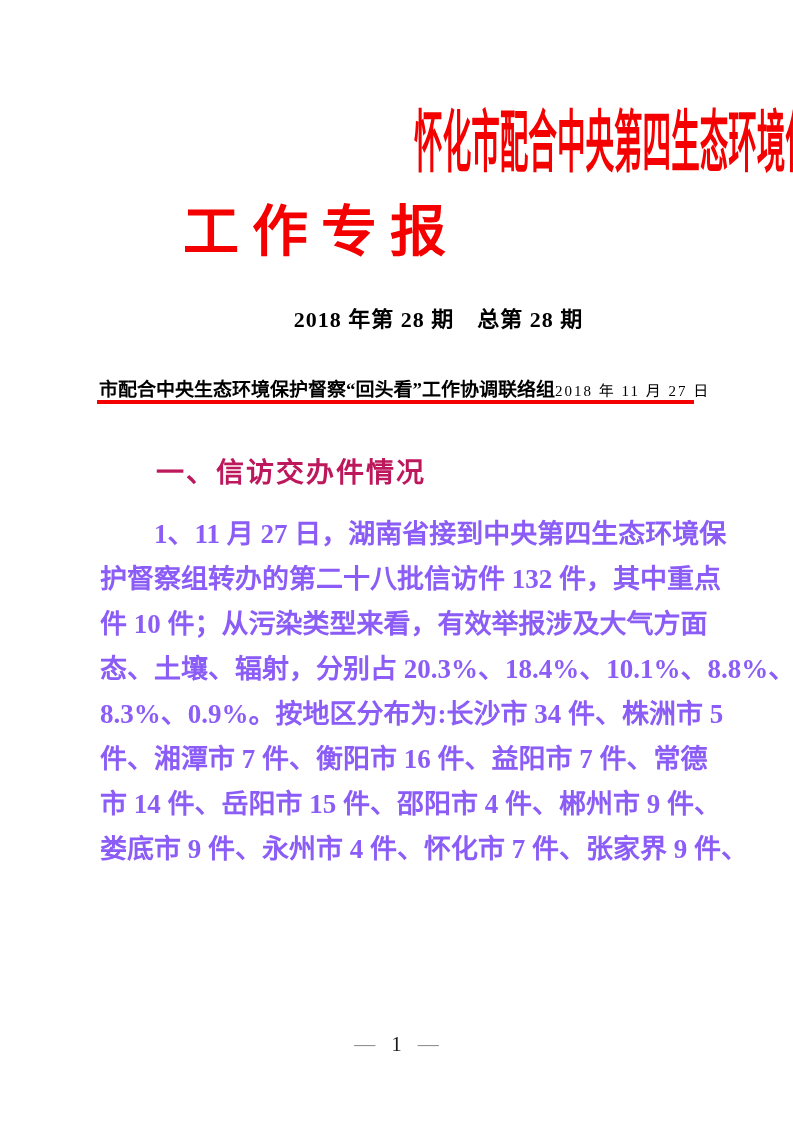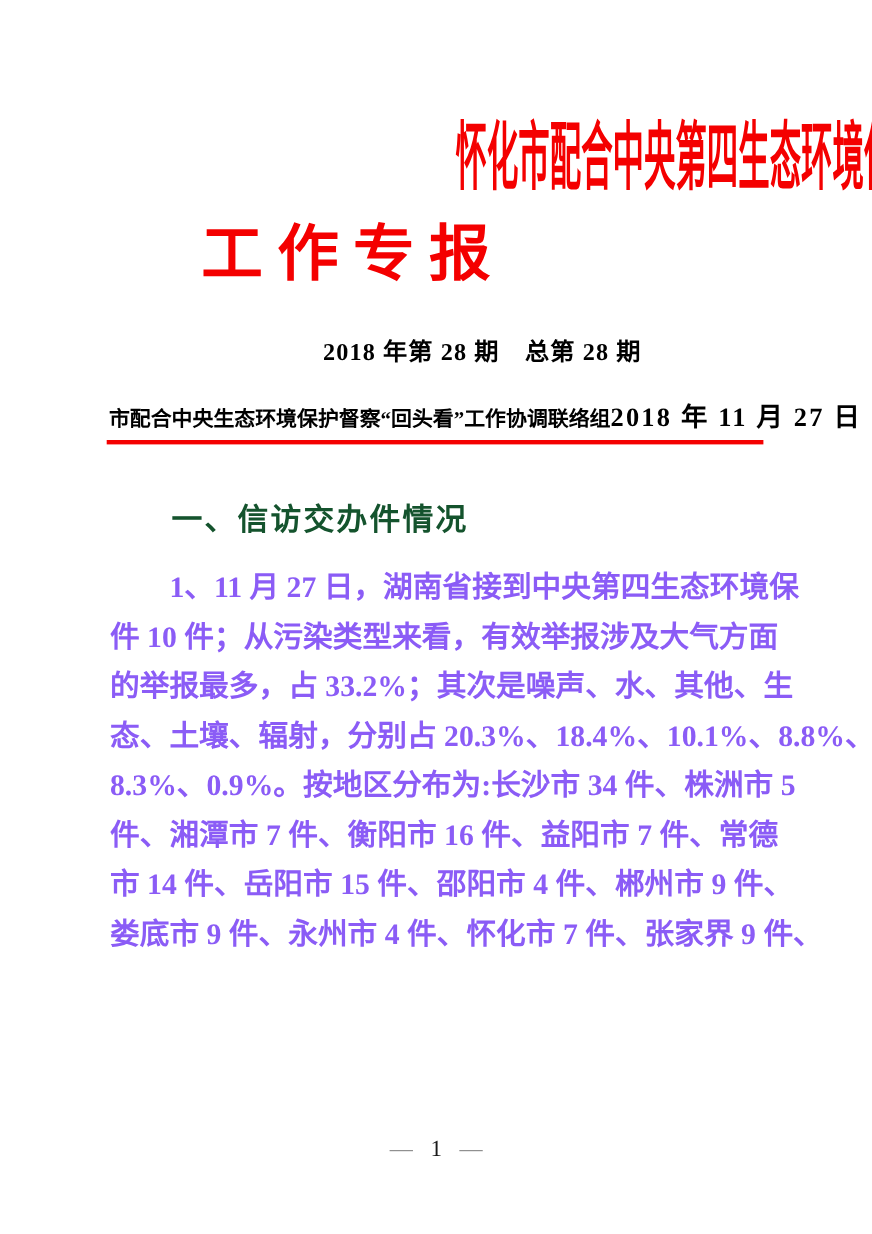--- a/index.html
+++ b/index.html
@@ -59,38 +59,38 @@
     text-align: center;
     font-family: "Liberation Serif", serif;
     font-weight: bold;
     font-size: 22px;
     line-height: 30px;
     letter-spacing: 1px;
     padding-left: 42px;
   }
   .org-row {
     position: absolute;
-    top: 366px;
+    top: 376px;
     left: 99px;
     width: 595px;
     display: flex;
     justify-content: space-between;
     align-items: baseline;
   }
   .org-name {
     font-family: "Liberation Serif", serif;
     font-weight: bold;
     font-size: 19px;
     line-height: 28px;
     white-space: nowrap;
   }
   .org-date {
     font-family: "Liberation Serif", serif;
-    font-weight: bold;
-    font-size: 24px;
+    font-weight: normal;
+    font-size: 15px;
     line-height: 28px;
     white-space: nowrap;
     letter-spacing: 2px;
   }
   .red-rule {
     position: absolute;
     top: 400px;
     left: 97px;
     width: 597px;
     height: 4px;
@@ -99,27 +99,27 @@
 
   
   .doc-body {
     position: absolute;
     top: 454px;
     left: 100px;
     width: 594px;
   }
   .section-heading {
     margin: 0 0 21px 0;
-    font-family: Liberation Sans, sans-serif;
+    font-family: Liberation Serif, serif;
     font-weight: bold;
     font-size: 28px;
     line-height: 37px;
     text-indent: 2em;
     letter-spacing: 2px;
-    color: #14532d;
+    color: #be185d;
   }
   .para-line {
     font-family: "Liberation Serif", serif;
     font-weight: bold;
     font-size: 27px;
     line-height: 45px;
     white-space: nowrap;
     text-align: justify;
     text-align-last: justify;
     color: #8b5cf6;
@@ -168,22 +168,22 @@
     <span class="org-name">市配合中央生态环境保护督察“回头看”工作协调联络组</span>
     <span class="org-date">2018 年 11 月 27 日</span>
   </div>
 
   <div class="red-rule"></div>
 
   <div class="doc-body">
     <h2 class="section-heading">一、信访交办件情况</h2>
 
     <div class="para-line first">1、11 月 27 日，湖南省接到中央第四生态环境保</div>
+    <div class="para-line">护督察组转办的第二十八批信访件 132 件，其中重点</div>
     <div class="para-line">件 10 件；从污染类型来看，有效举报涉及大气方面</div>
-    <div class="para-line">的举报最多，占 33.2%；其次是噪声、水、其他、生</div>
     <div class="para-line">态、土壤、辐射，分别占 20.3%、18.4%、10.1%、8.8%、</div>
     <div class="para-line">8.3%、0.9%。按地区分布为:长沙市 34 件、株洲市 5</div>
     <div class="para-line">件、湘潭市 7 件、衡阳市 16 件、益阳市 7 件、常德</div>
     <div class="para-line">市 14 件、岳阳市 15 件、邵阳市 4 件、郴州市 9 件、</div>
     <div class="para-line">娄底市 9 件、永州市 4 件、怀化市 7 件、张家界 9 件、</div>
   </div>
 
   <div class="footer">
     <span class="dash">—</span><span class="page-num">1</span><span class="dash">—</span>
   </div>

